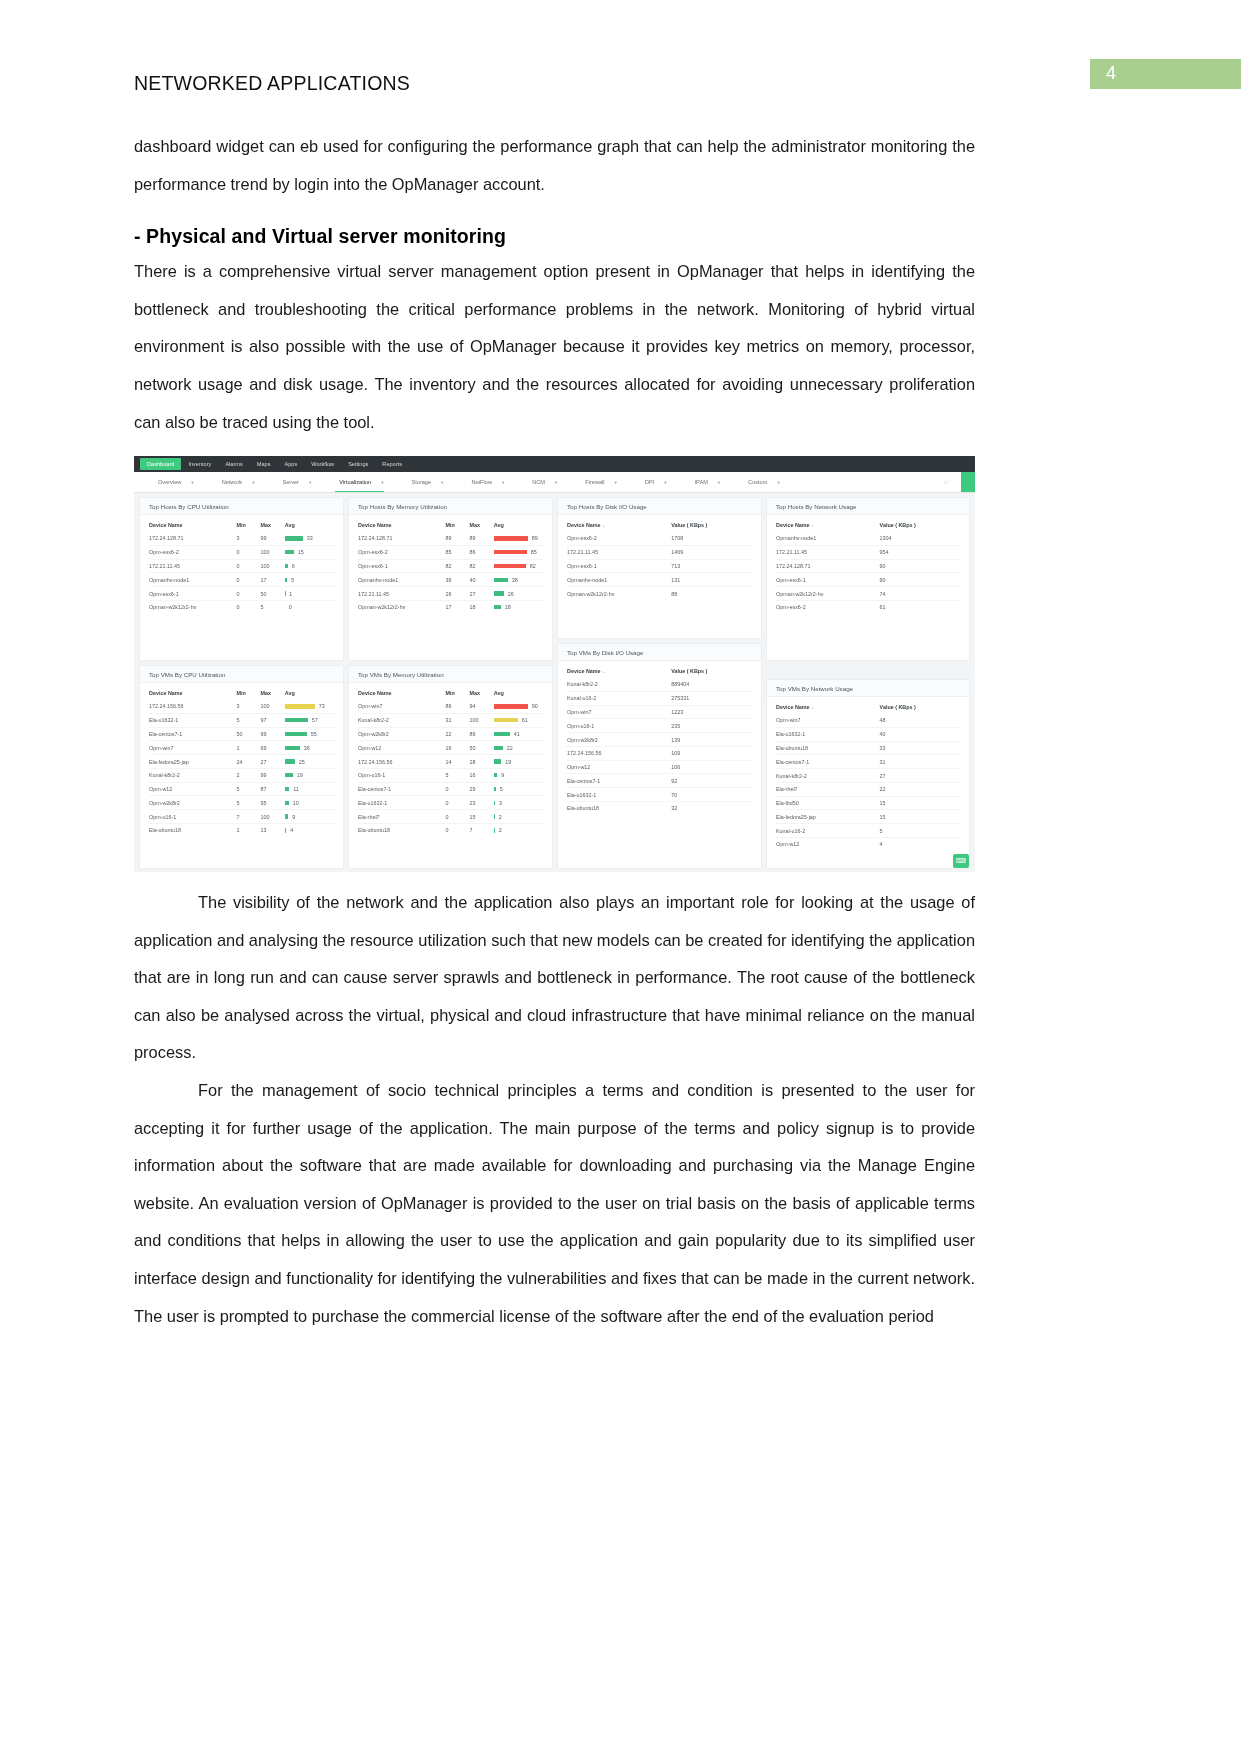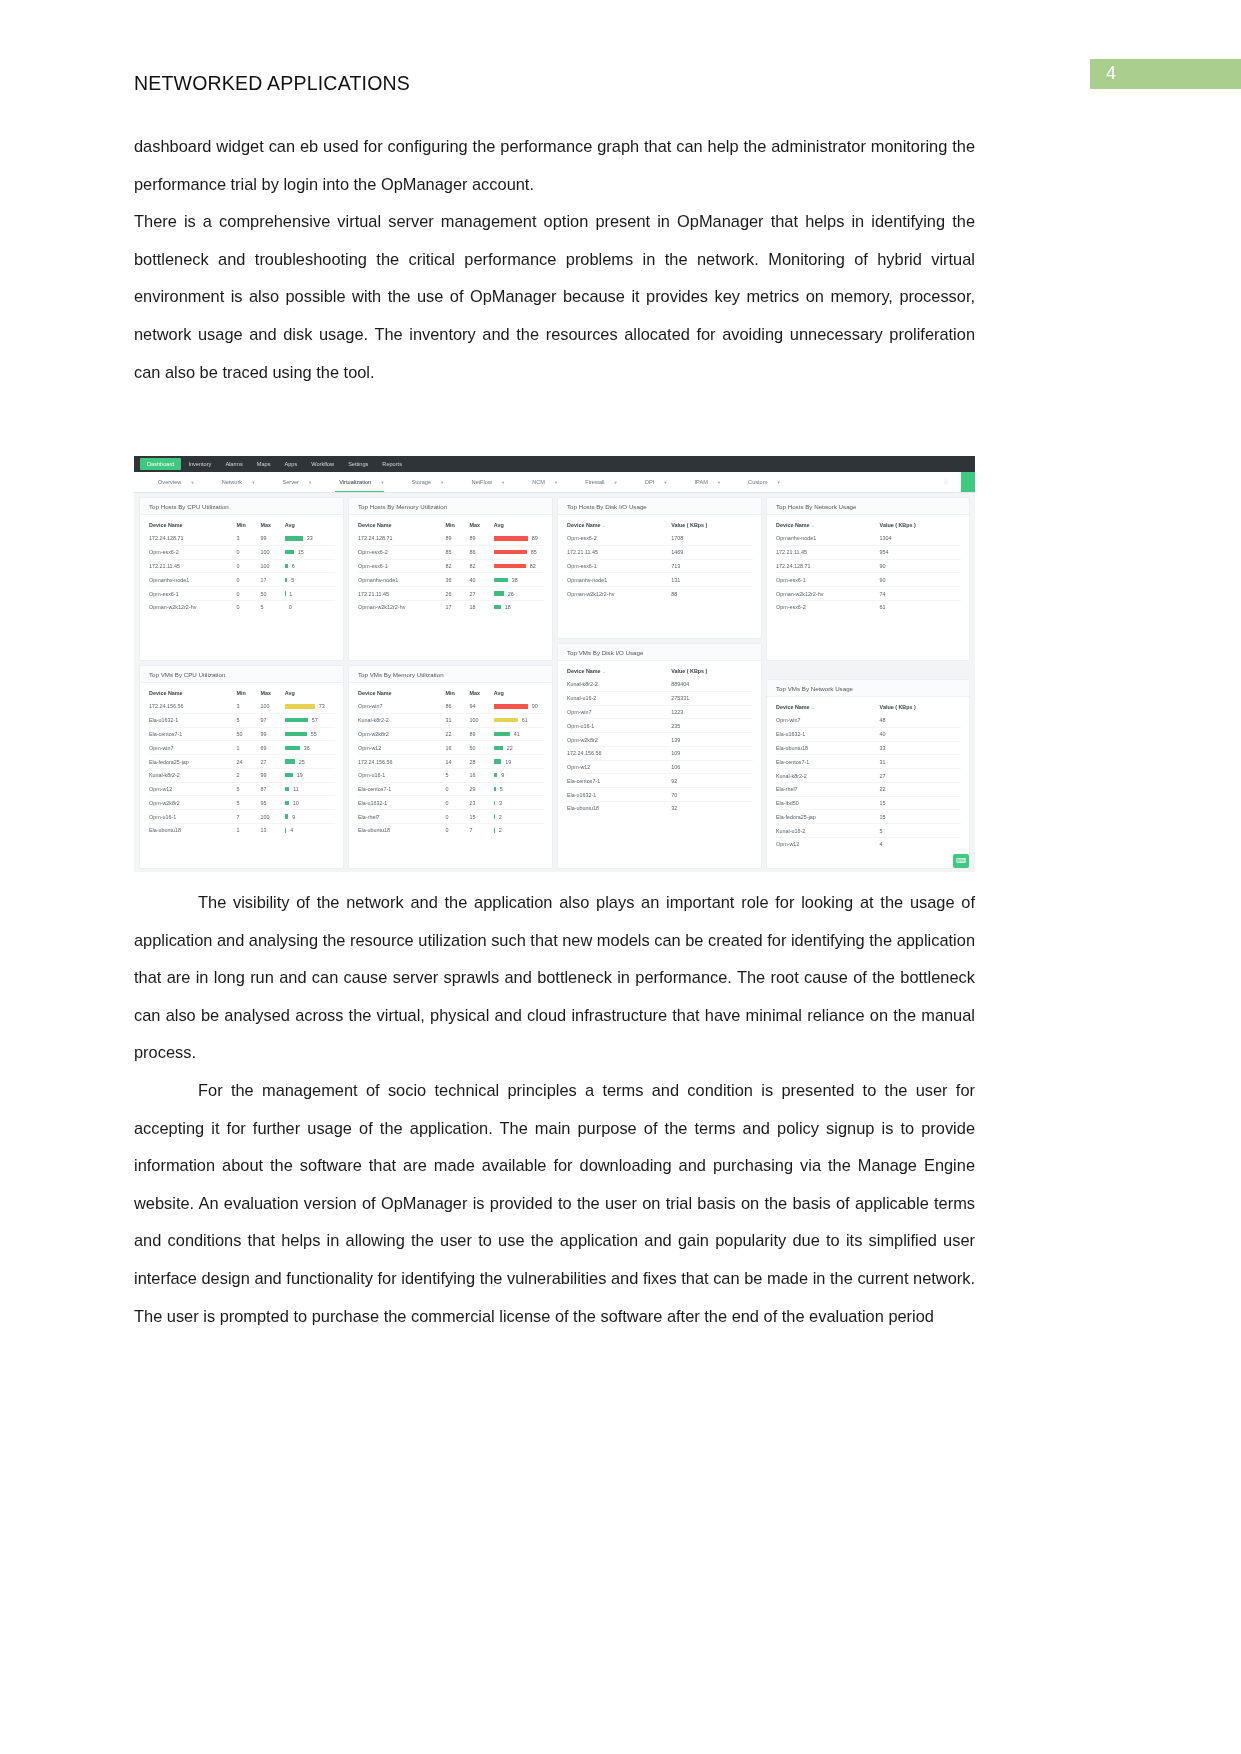--- a/index.html
+++ b/index.html
@@ -248,21 +248,22 @@
 <div class="page">
 
   <div class="header">
     <div class="running-head">NETWORKED APPLICATIONS</div>
     <div class="page-number-badge">
       <span>4</span>
     </div>
   </div>
 
   <div class="content">
-    <p class="body-par">dashboard widget can eb used for configuring the performance graph that can help the administrator monitoring the performance trial by login into the OpManager account.</p>
+    <p class="body-par">dashboard widget can eb used for configuring the performance graph that can help the administrator monitoring the performance trend by login into the OpManager account.</p>
+    <h2 class="sub-heading">- Physical and Virtual server monitoring</h2>
     <p class="body-par">There is a comprehensive virtual server management option present in OpManager that helps in identifying the bottleneck and troubleshooting the critical performance problems in the network. Monitoring of hybrid virtual environment is also possible with the use of OpManager because it provides key metrics on memory, processor, network usage and disk usage. The inventory and the resources allocated for avoiding unnecessary proliferation can also be traced using the tool.</p>
   </div>
 
   <div class="dashboard-figure">
 
     <div class="dash-topbar">
       <div class="tab active">Dashboard</div>
       <div class="tab">Inventory</div>
       <div class="tab">Alarms</div>
       <div class="tab">Maps</div>

